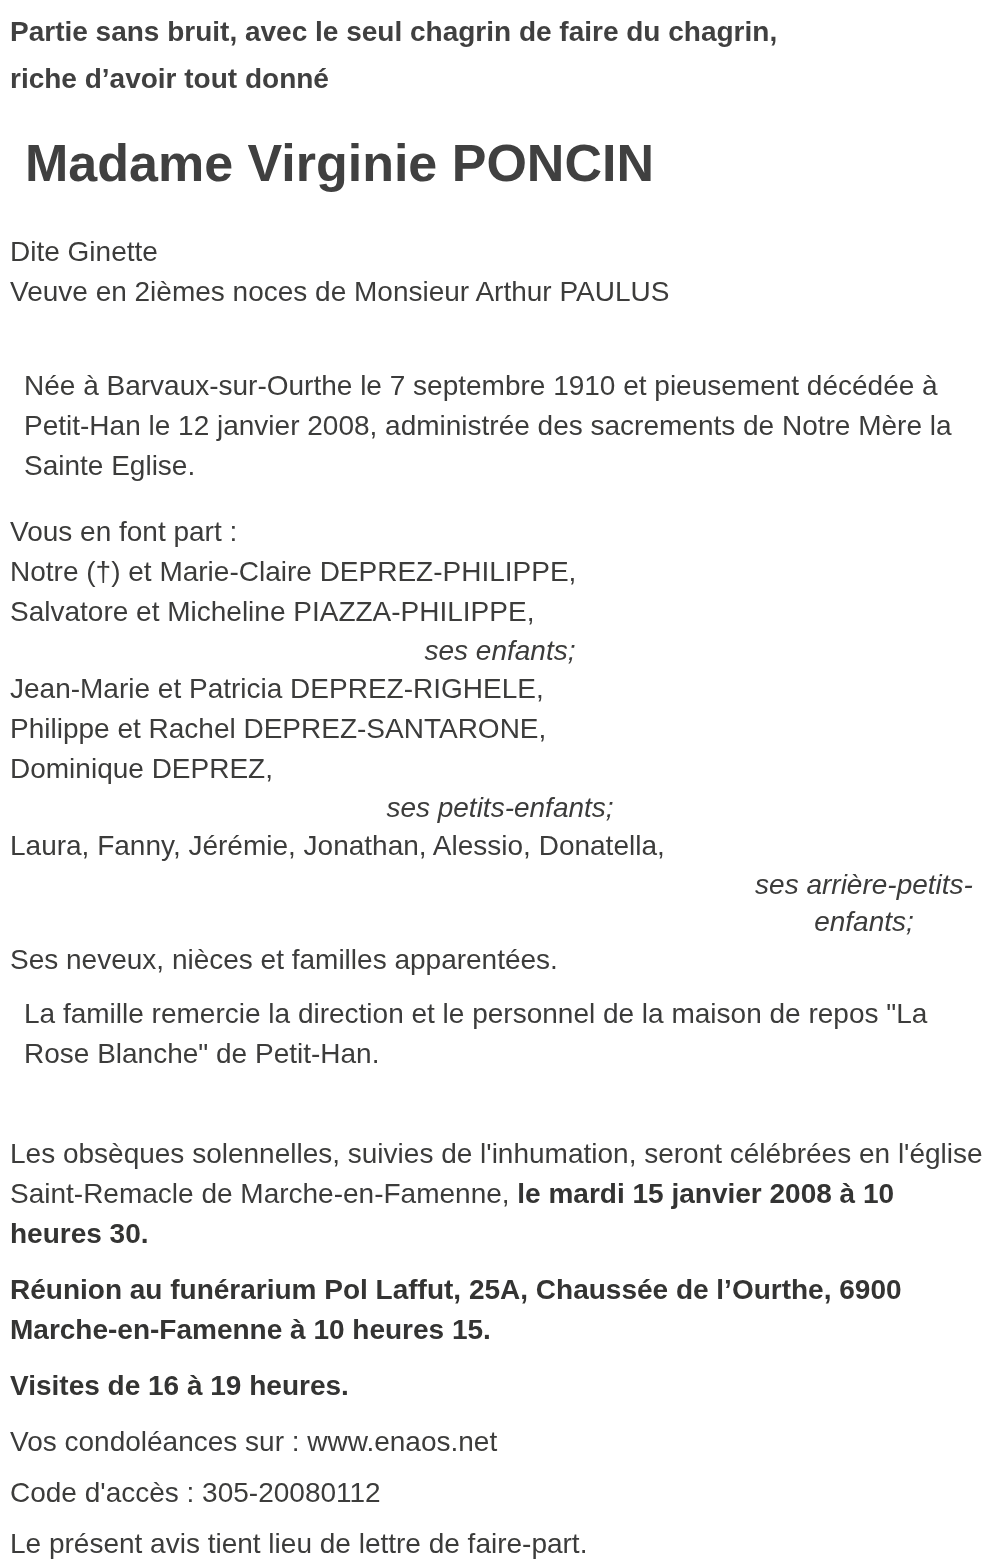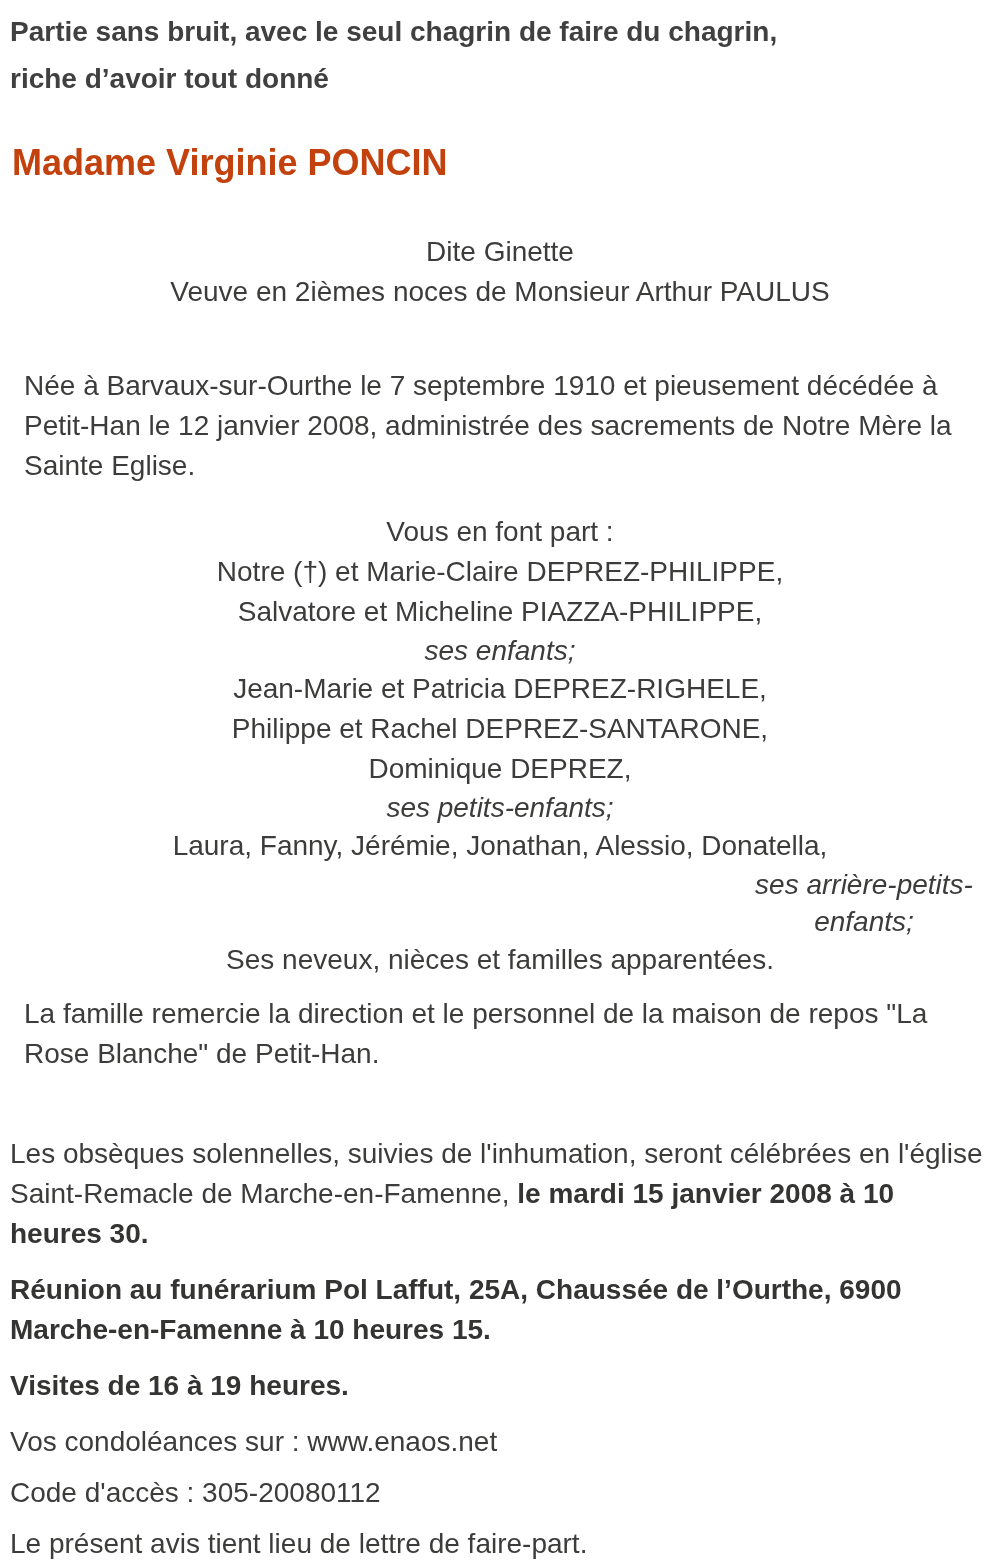--- a/index.html
+++ b/index.html
@@ -20,29 +20,28 @@
     line-height: 40px;
   }
   .epitaph {
     font-weight: 700;
     font-size: 28px;
     line-height: 47px;
     margin: 0 0 36px 0;
     color: #404040;
   }
   .deceased-name {
-    font-size: 36px;
+    font-size: 52px;
     line-height: 50px;
     font-weight: 700;
-    color: #c2410c;
-    margin: 0 0 44px 2px;
+    color: #404040;
+    margin: 0 0 44px 15px;
   }
   .line {
     margin: 0;
-    text-align: center;
   }
   .para {
     margin: 14px;
   }
   .gap-sm { height: 12px; }
   .gap-md { height: 40px; }
   .gap-lg { height: 46px; }
   .right-label {
     font-style: italic;
     text-align: center;

